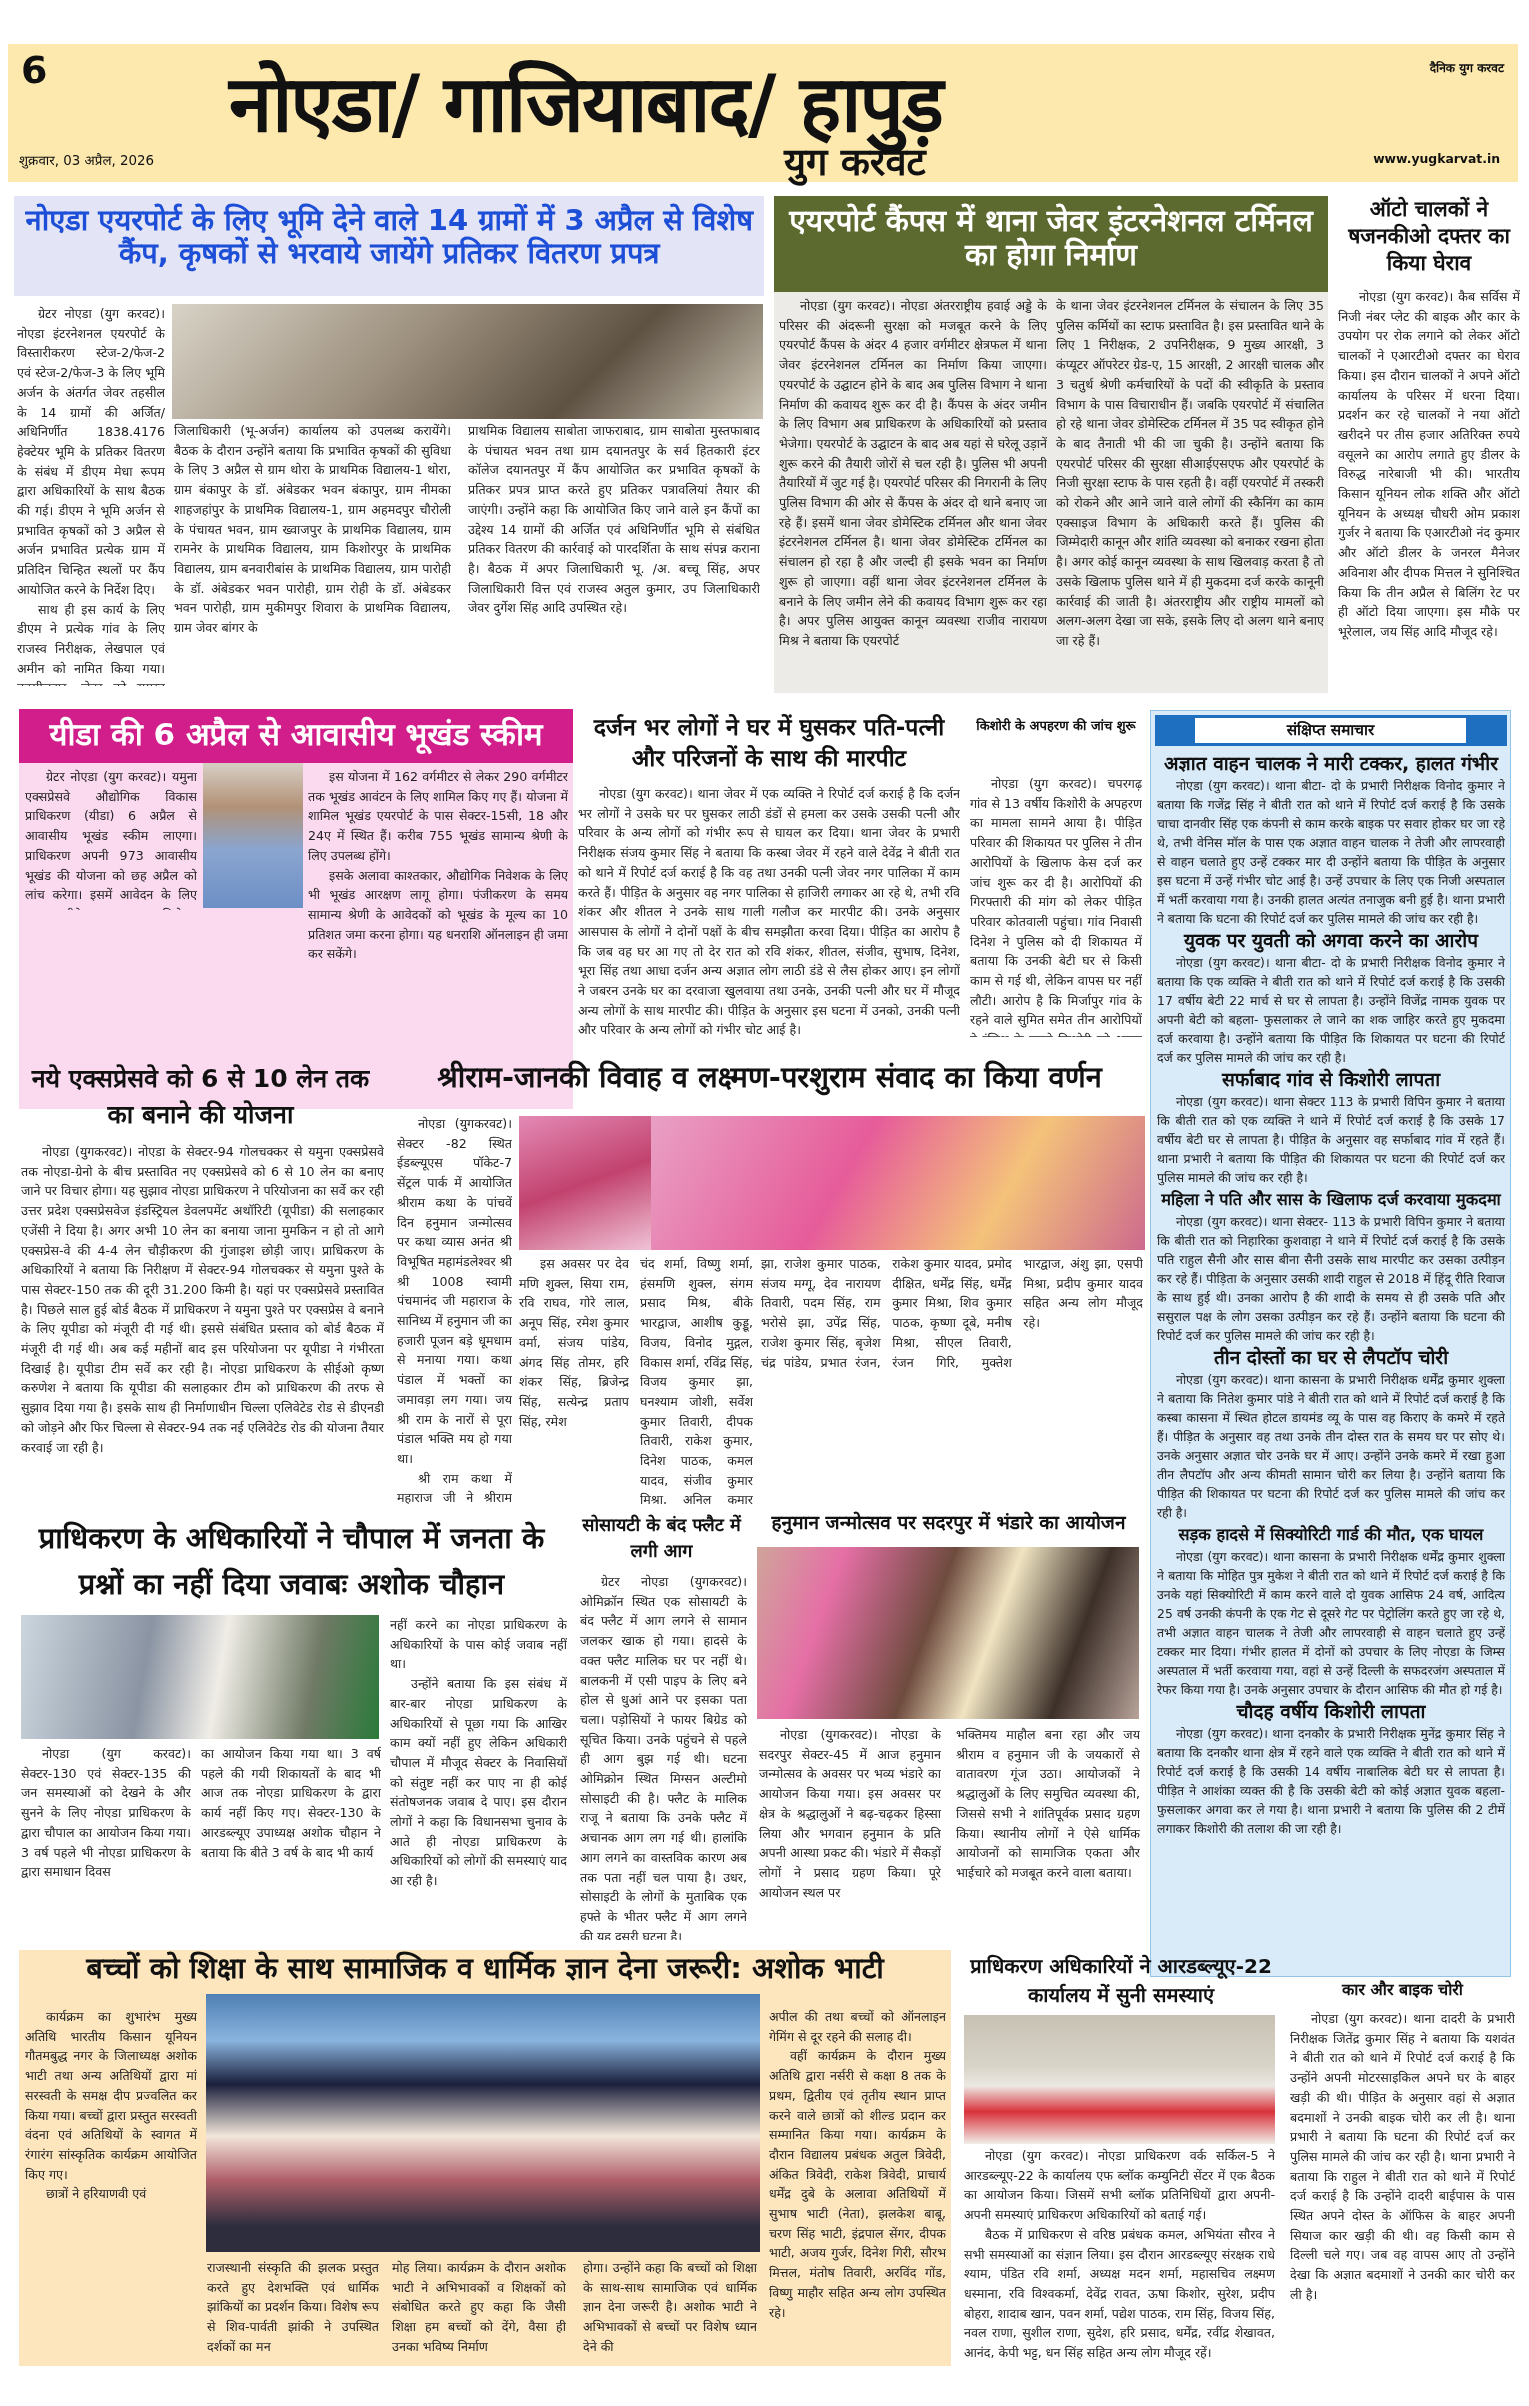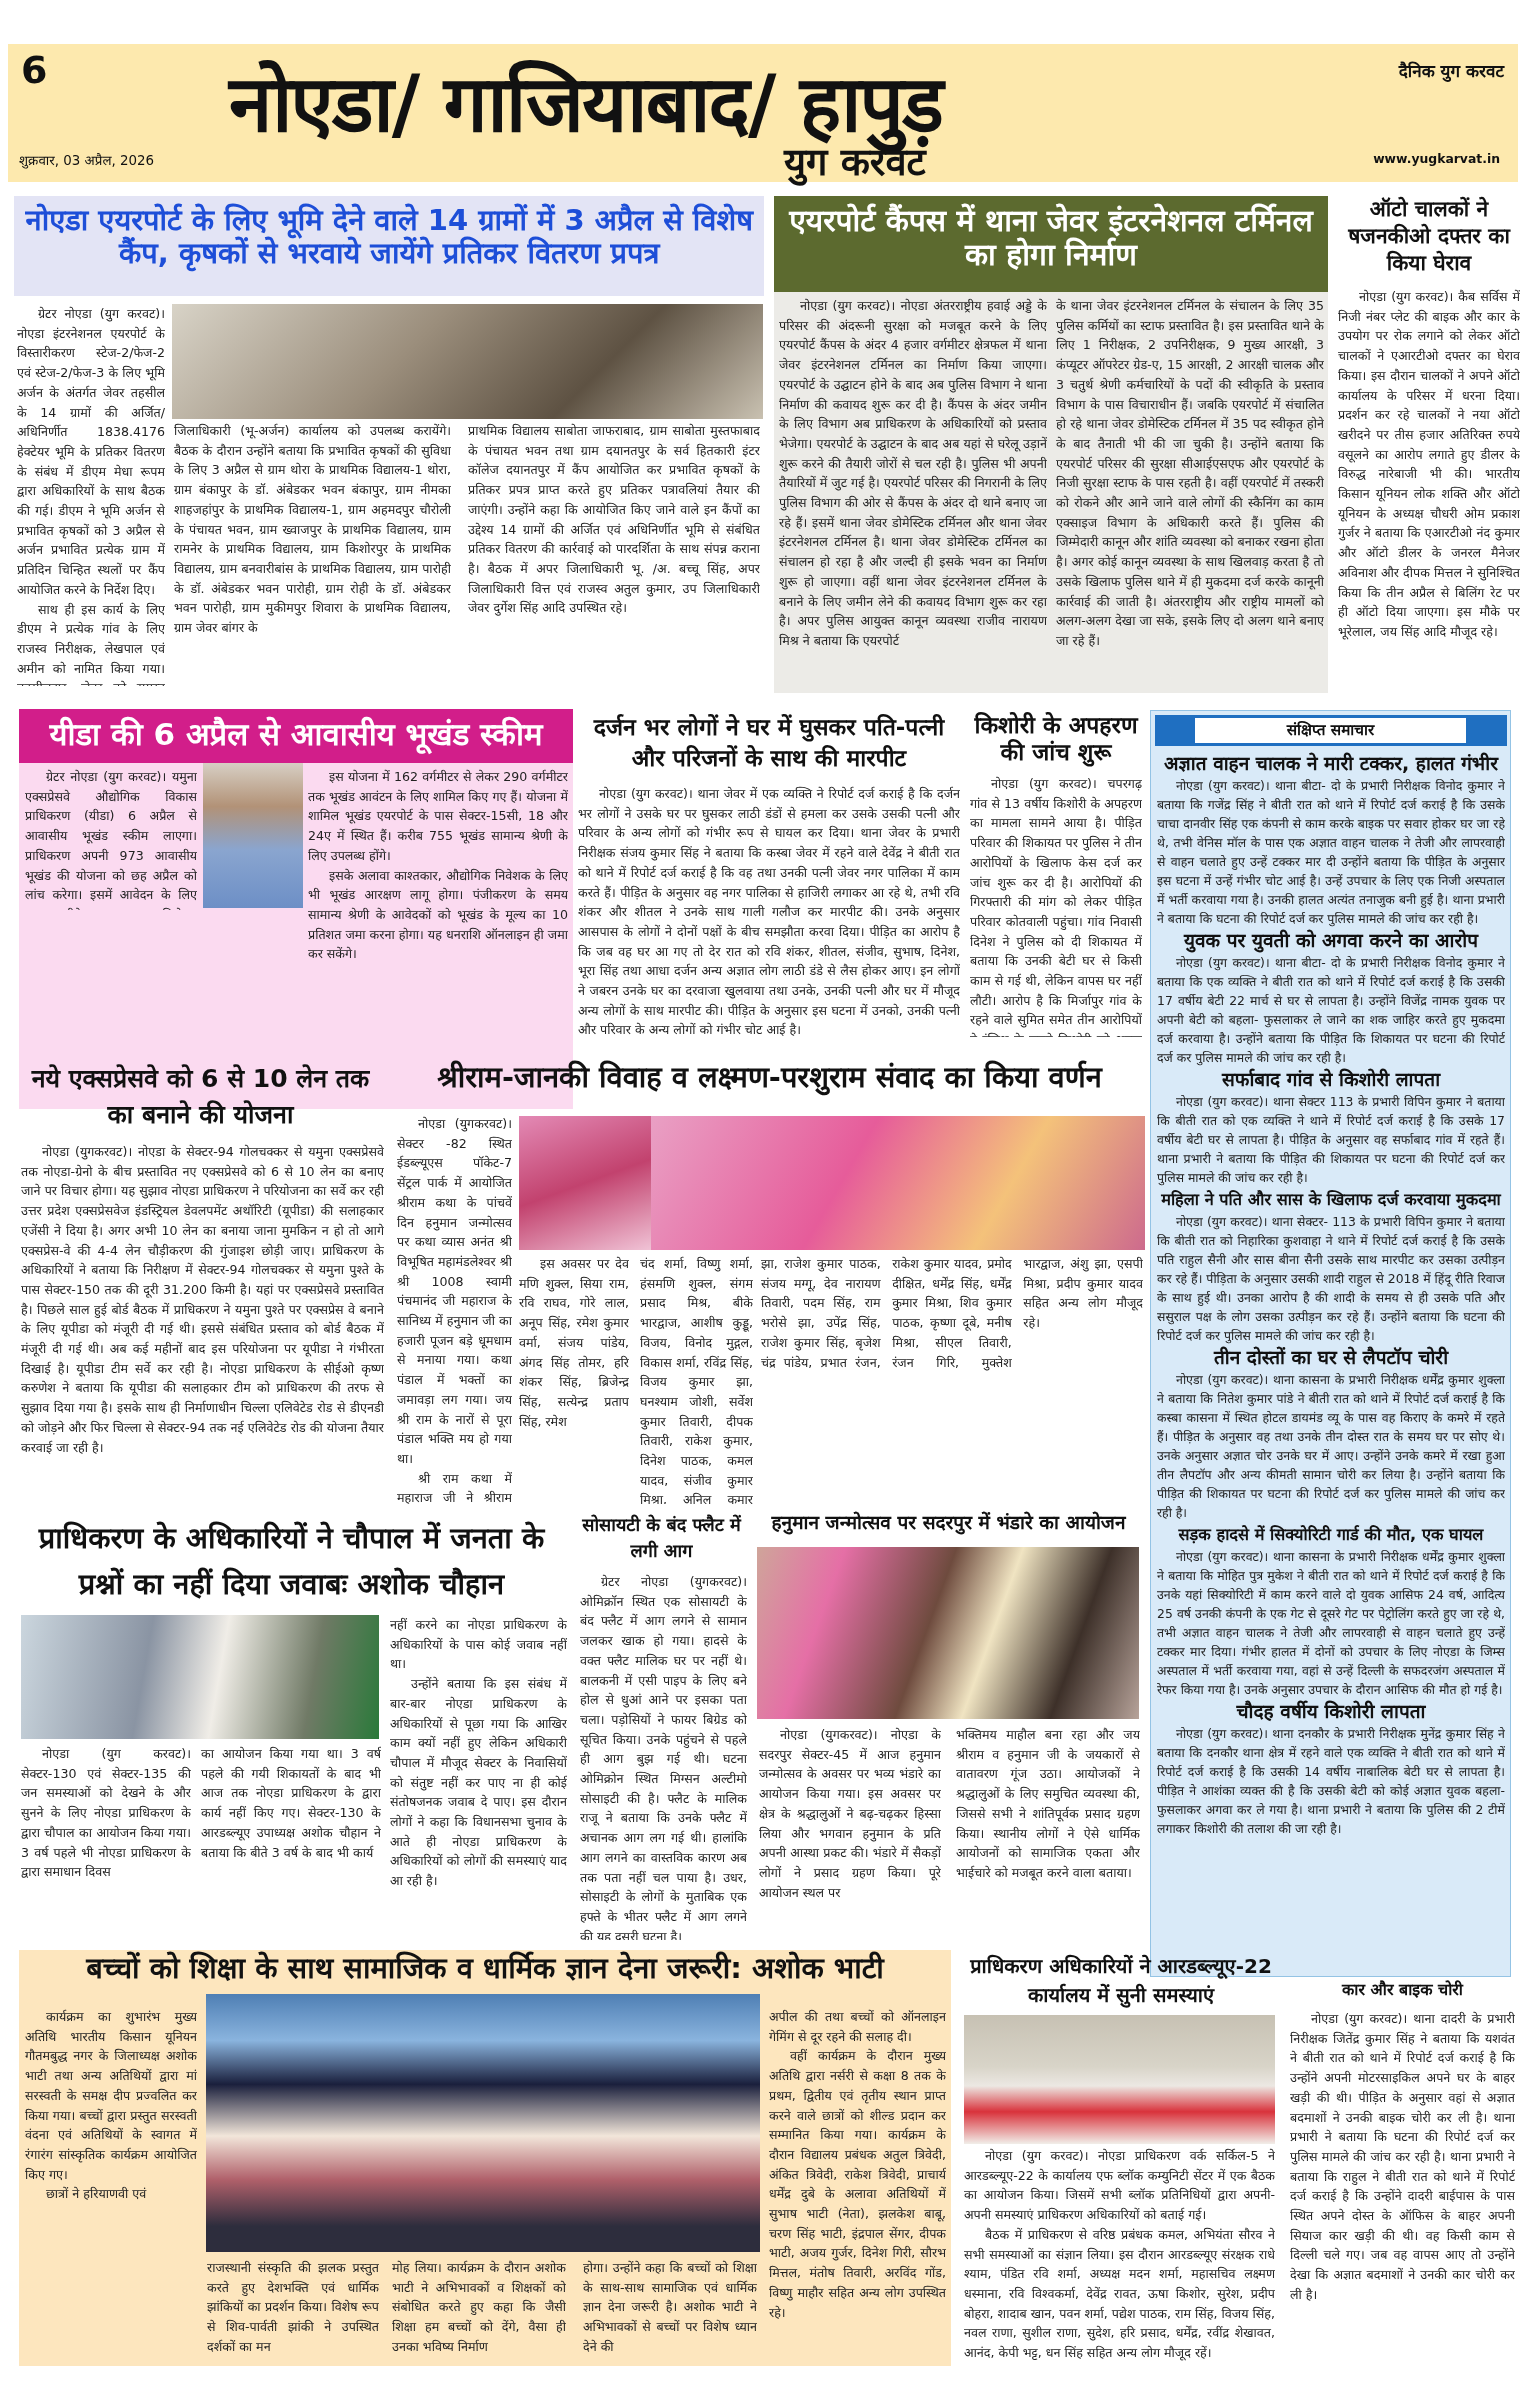--- a/index.html
+++ b/index.html
@@ -2,21 +2,21 @@
 <html><head>
 <meta charset="utf-8">
 <style>
 *{box-sizing:border-box;margin:0;padding:0}
 body{width:1529px;height:2407px;background:#fff;font-family:"DejaVu Sans",sans-serif;color:#111;position:relative;overflow:hidden}
 .abs{position:absolute}
 .masthead{left:7.6px;top:44px;width:1510px;height:138px;background:#fde9ae}
 .pageno{left:21px;top:48px;font-size:38px;font-weight:bold}
 .mtitle{left:229px;top:48px;font-size:78px;font-weight:bold;letter-spacing:-1.9px}
 .mbrand{left:784px;top:134px;font-size:38px;font-weight:bold}
-.mdaily{right:25px;top:59px;font-size:17px;font-weight:bold}
+.mdaily{right:25px;top:59px;font-size:12px;font-weight:bold}
 .mdate{left:19px;top:151px;font-size:13.4px}
 .murl{right:29px;top:151px;font-size:12.4px;font-weight:bold}
 .hl{font-weight:bold;line-height:1.15;text-align:center}
 .txt{font-size:12.6px;line-height:19.7px;text-align:justify;color:#222}
 .txt p{text-indent:21px}
 .photo{overflow:hidden}
 .box-lav{background:#e3e4f5}
 .box-olive{background:#5c6a2f;color:#fff}
 .box-pink{background:#fbdaf0}
 .box-pinkhl{background:#d21e8a;color:#fff}
@@ -75,21 +75,21 @@
 <div class="abs txt" style="left:308px;top:767px;width:260px;height:339px;overflow:hidden">
   <p>इस योजना में 162 वर्गमीटर से लेकर 290 वर्गमीटर तक भूखंड आवंटन के लिए शामिल किए गए हैं। योजना में शामिल भूखंड एयरपोर्ट के पास सेक्टर-15सी, 18 और 24ए में स्थित हैं। करीब 755 भूखंड सामान्य श्रेणी के लिए उपलब्ध होंगे।</p>
   <p>इसके अलावा काश्तकार, औद्योगिक निवेशक के लिए भी भूखंड आरक्षण लागू होगा। पंजीकरण के समय सामान्य श्रेणी के आवेदकों को भूखंड के मूल्य का 10 प्रतिशत जमा करना होगा। यह धनराशि ऑनलाइन ही जमा कर सकेंगे।</p>
 </div>
 
 <div class="abs hl" style="left:578px;top:712px;width:382px;height:67px;font-size:23px;line-height:31px">दर्जन भर लोगों ने घर में घुसकर पति-पत्नी और परिजनों के साथ की मारपीट</div>
 <div class="abs txt" style="left:578px;top:784px;width:382px;height:253px;overflow:hidden">
     <p>नोएडा (युग करवट)। थाना जेवर में एक व्यक्ति ने रिपोर्ट दर्ज कराई है कि दर्जन भर लोगों ने उसके घर पर घुसकर लाठी डंडों से हमला कर उसके उसकी पत्नी और परिवार के अन्य लोगों को गंभीर रूप से घायल कर दिया। थाना जेवर के प्रभारी निरीक्षक संजय कुमार सिंह ने बताया कि कस्बा जेवर में रहने वाले देवेंद्र ने बीती रात को थाने में रिपोर्ट दर्ज कराई है कि वह तथा उनकी पत्नी जेवर नगर पालिका में काम करते हैं। पीड़ित के अनुसार वह नगर पालिका से हाजिरी लगाकर आ रहे थे, तभी रवि शंकर और शीतल ने उनके साथ गाली गलौज कर मारपीट की। उनके अनुसार आसपास के लोगों ने दोनों पक्षों के बीच समझौता करवा दिया। पीड़ित का आरोप है कि जब वह घर आ गए तो देर रात को रवि शंकर, शीतल, संजीव, सुभाष, दिनेश, भूरा सिंह तथा आधा दर्जन अन्य अज्ञात लोग लाठी डंडे से लैस होकर आए। इन लोगों ने जबरन उनके घर का दरवाजा खुलवाया तथा उनके, उनकी पत्नी और घर में मौजूद अन्य लोगों के साथ मारपीट की। पीड़ित के अनुसार इस घटना में उनको, उनकी पत्नी और परिवार के अन्य लोगों को गंभीर चोट आई है।</p>
   </div>
 
-<div class="abs hl" style="left:970px;top:712px;width:172px;height:57px;font-size:23px;line-height:27px">किशोरी के अपहरण की जांच शुरू</div>
+<div class="abs hl" style="left:970px;top:712px;width:172px;height:57px;font-size:13px;line-height:27px">किशोरी के अपहरण की जांच शुरू</div>
 <div class="abs txt" style="left:970px;top:774px;width:172px;height:263px;overflow:hidden">
     <p>नोएडा (युग करवट)। चपरगढ़ गांव से 13 वर्षीय किशोरी के अपहरण का मामला सामने आया है। पीड़ित परिवार की शिकायत पर पुलिस ने तीन आरोपियों के खिलाफ केस दर्ज कर जांच शुरू कर दी है। आरोपियों की गिरफ्तारी की मांग को लेकर पीड़ित परिवार कोतवाली पहुंचा। गांव निवासी दिनेश ने पुलिस को दी शिकायत में बताया कि उनकी बेटी घर से किसी काम से गई थी, लेकिन वापस घर नहीं लौटी। आरोप है कि मिर्जापुर गांव के रहने वाले सुमित समेत तीन आरोपियों ने रंजिश के चलते किशोरी को अगवा कर लिया। परिजनों के अनुसार आरोपी उनके घर के पास स्थित एक कंपनी में काम करते हैं।</p>
   </div>
 
 <div class="abs box-blue" style="left:1150px;top:710px;width:361px;height:1267px"></div>
 <div class="abs" style="left:1155px;top:715px;width:352px;height:31px;background:#1f6fc1"></div>
 <div class="abs" style="left:1195px;top:718px;width:271px;height:25px;background:#fff;text-align:center;font-size:15.3px;font-weight:bold;line-height:25px">संक्षिप्त समाचार</div>
 <div class="abs" style="left:1157px;top:751px;width:348px;height:1219px;overflow:hidden">
   <div>
       <div class="brief-h">अज्ञात वाहन चालक ने मारी टक्कर, हालत गंभीर</div>

